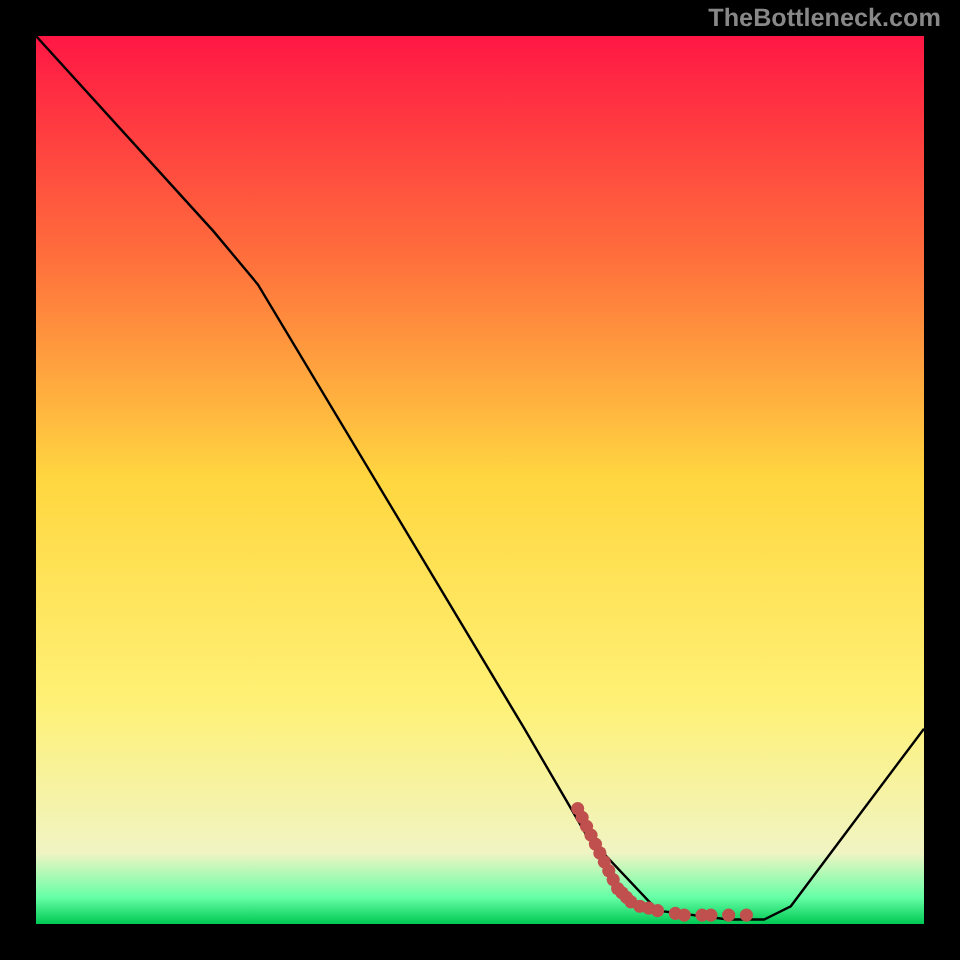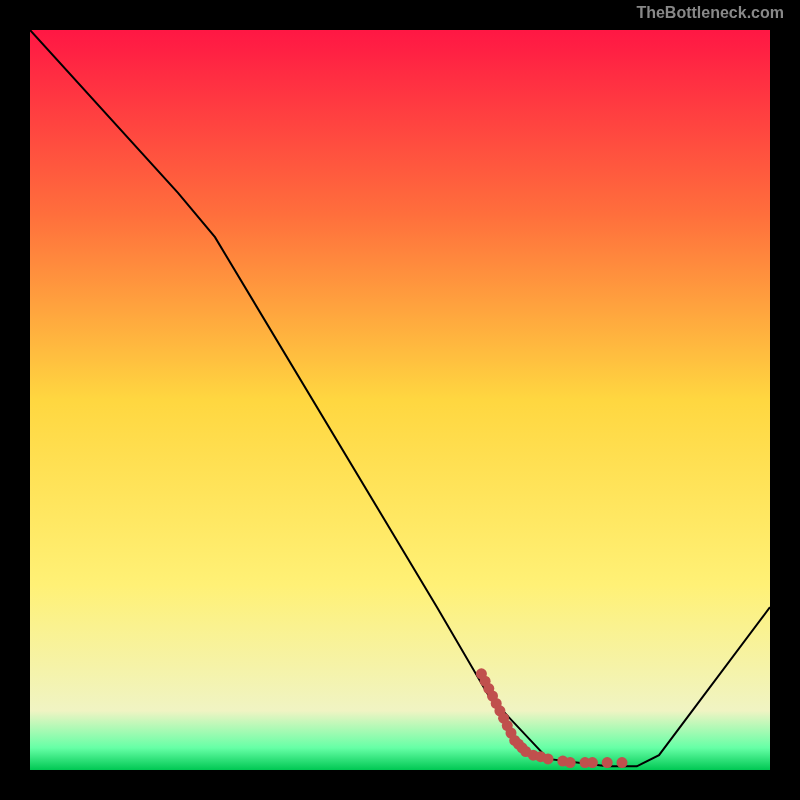--- a/index.html
+++ b/index.html
@@ -9,21 +9,21 @@
     height: 800px;
     background: #000;
     position: relative;
     font-family: Arial, sans-serif;
   }
   .watermark {
     position: absolute;
     top: 4px;
     right: 16px;
     color: #888;
-    font-size: 16px;
+    font-size: 21px;
     font-weight: bold;
     z-index: 10;
   }
   .plot-area {
     position: absolute;
     left: 30px;
     top: 30px;
     width: 740px;
     height: 740px;
     overflow: hidden;

